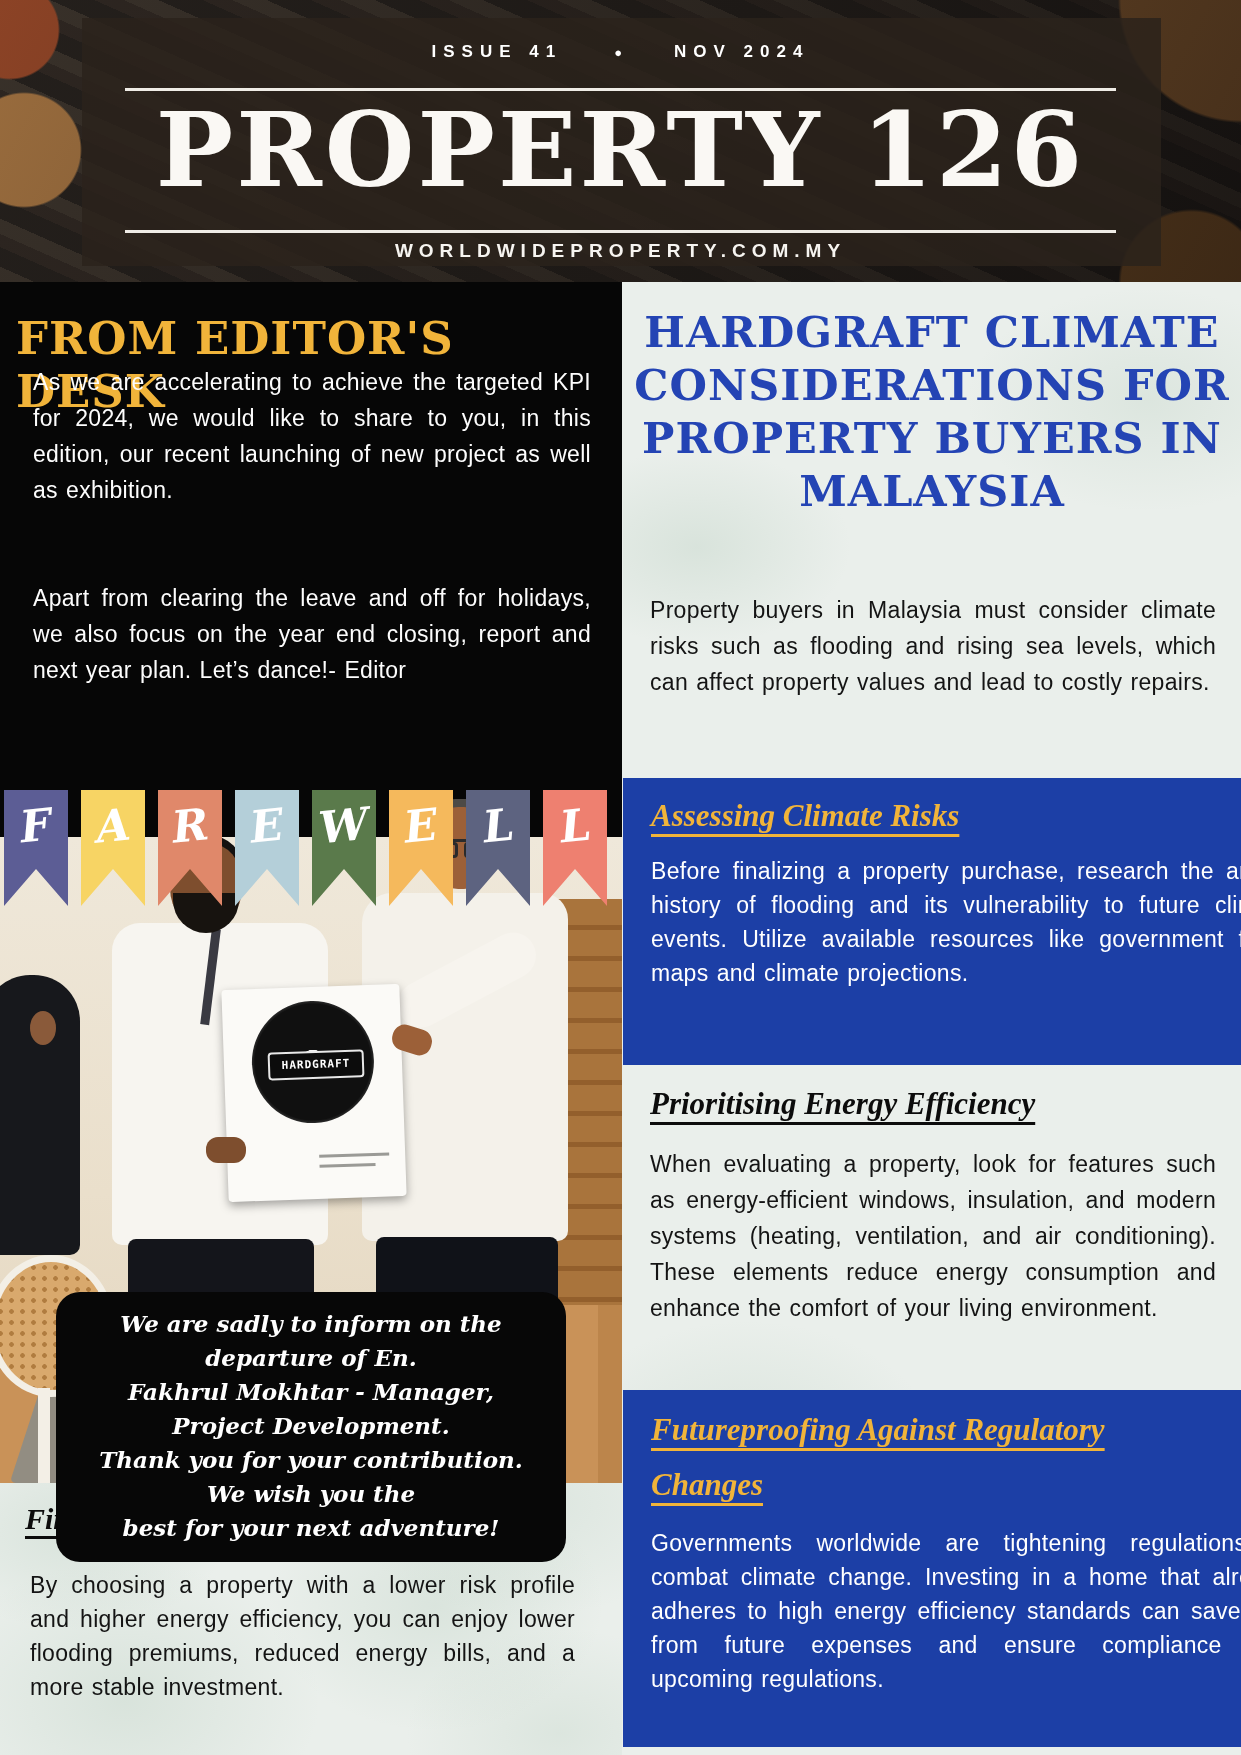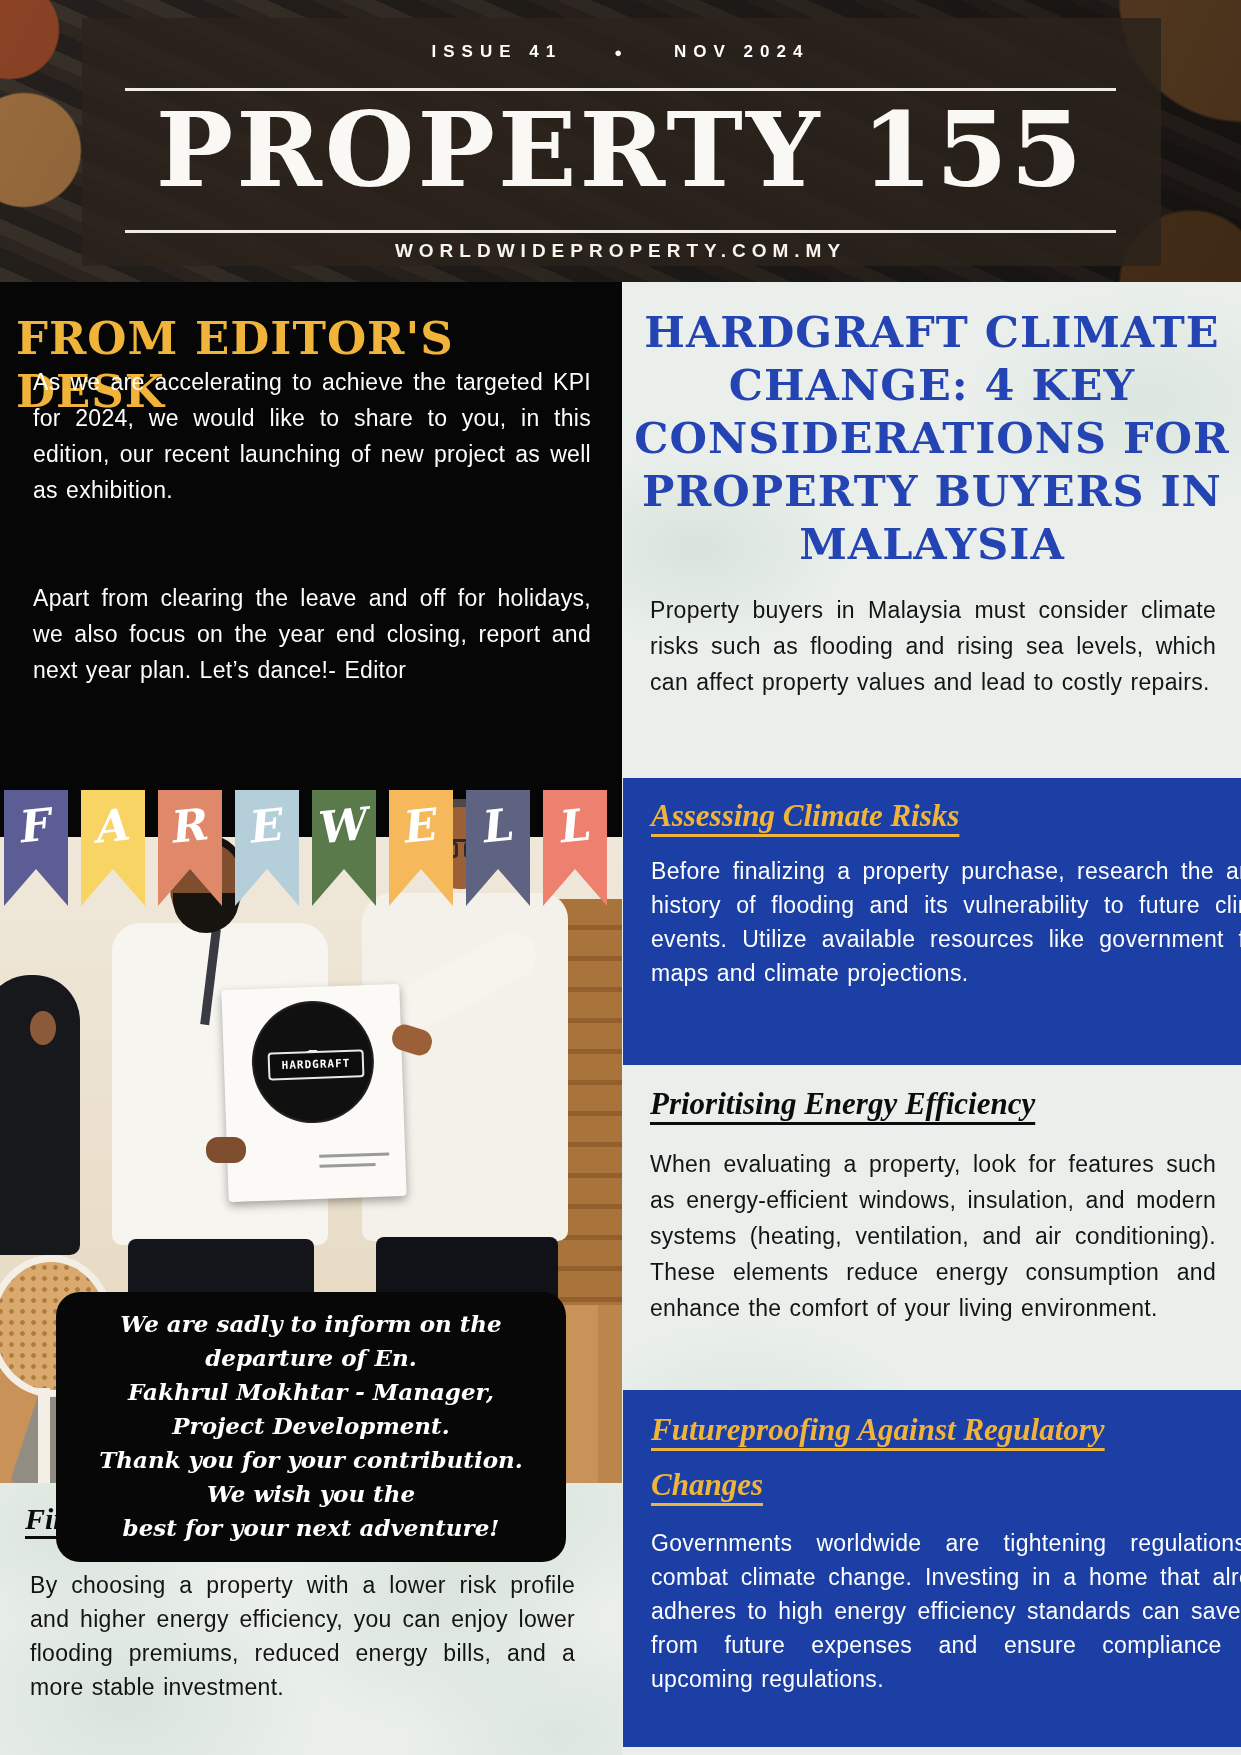--- a/index.html
+++ b/index.html
@@ -142,21 +142,21 @@
 <div class="page">
 
   <div class="abs header">
     <div class="abs header-overlay"></div>
     <div class="abs header-meta">
       <span>ISSUE 41</span>
       <span class="header-dot">●</span>
       <span>NOV 2024</span>
     </div>
     <div class="abs rule rule-top"></div>
-    <div class="abs news-title">PROPERTY 155</div>
+    <div class="abs news-title">PROPERTY 126</div>
     <div class="abs rule rule-bottom"></div>
     <div class="abs website">WORLDWIDEPROPERTY.COM.MY</div>
   </div>
 
   <div class="abs left-black"></div>
   <div class="abs right-light texture"></div>
   <div class="abs left-light texture"></div>
 
   <div class="abs editor-heading">FROM EDITOR'S DESK</div>
   <div class="abs editor-para body-text p1">As we are accelerating to achieve the targeted KPI for 2024, we would like to share to you, in this edition, our recent launching of new project as well as exhibition.</div>
@@ -216,21 +216,20 @@
     <div>Fakhrul Mokhtar - Manager, Project Development.</div>
     <div>Thank you for your contribution. We wish you the</div>
     <div>best for your next adventure!</div>
   </div>
 
   <div class="abs fin-heading">Financial Implications of Climate Change</div>
   <div class="abs fin-body body-text">By choosing a property with a lower risk profile and higher energy efficiency, you can enjoy lower flooding premiums, reduced energy bills, and a more stable investment.</div>
 
   <div class="abs article-head">
     <div>HARDGRAFT CLIMATE</div>
-    <div>CHANGE: 4 KEY</div>
     <div>CONSIDERATIONS FOR</div>
     <div>PROPERTY BUYERS IN</div>
     <div>MALAYSIA</div>
   </div>
   <div class="abs article-intro body-text">Property buyers in Malaysia must consider climate risks such as flooding and rising sea levels, which can affect property values and lead to costly repairs.</div>
 
   <div class="abs bluebox bluebox1">
     <div class="sec-head yellow">Assessing Climate Risks</div>
     <div class="sec-body body-text">Before finalizing a property purchase, research the area’s history of flooding and its vulnerability to future climate events. Utilize available resources like government flood maps and climate projections.</div>
   </div>

